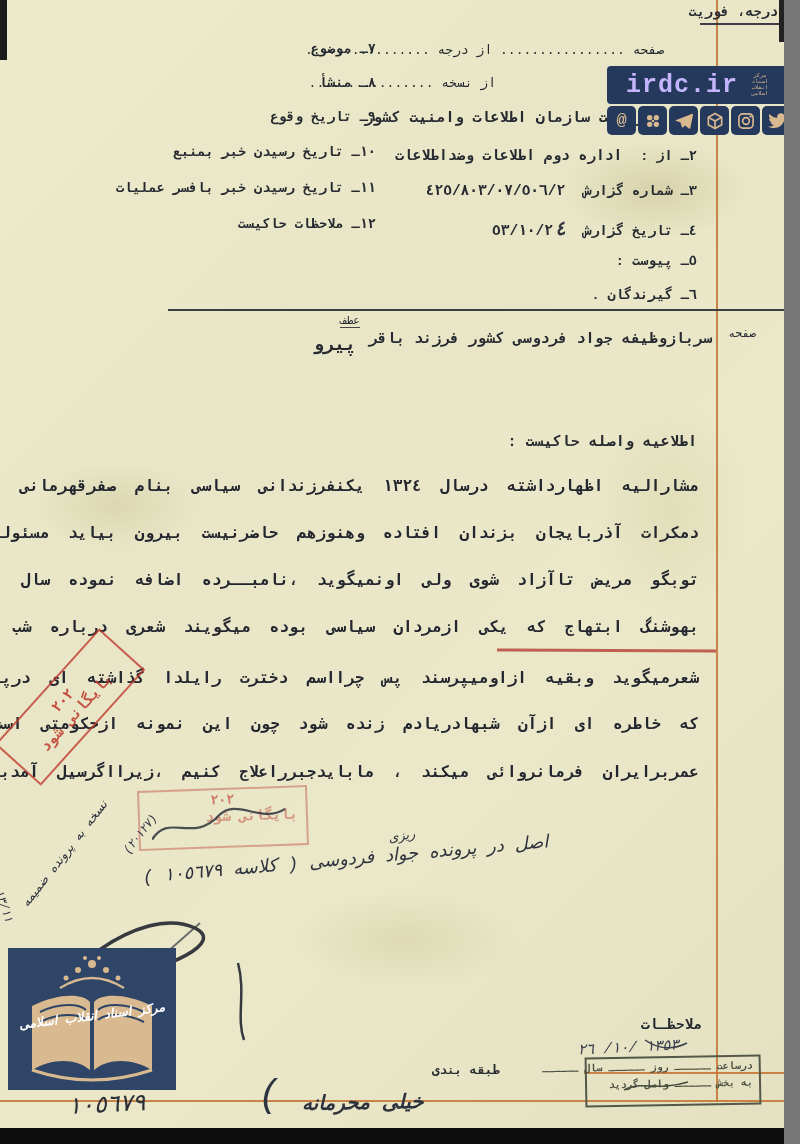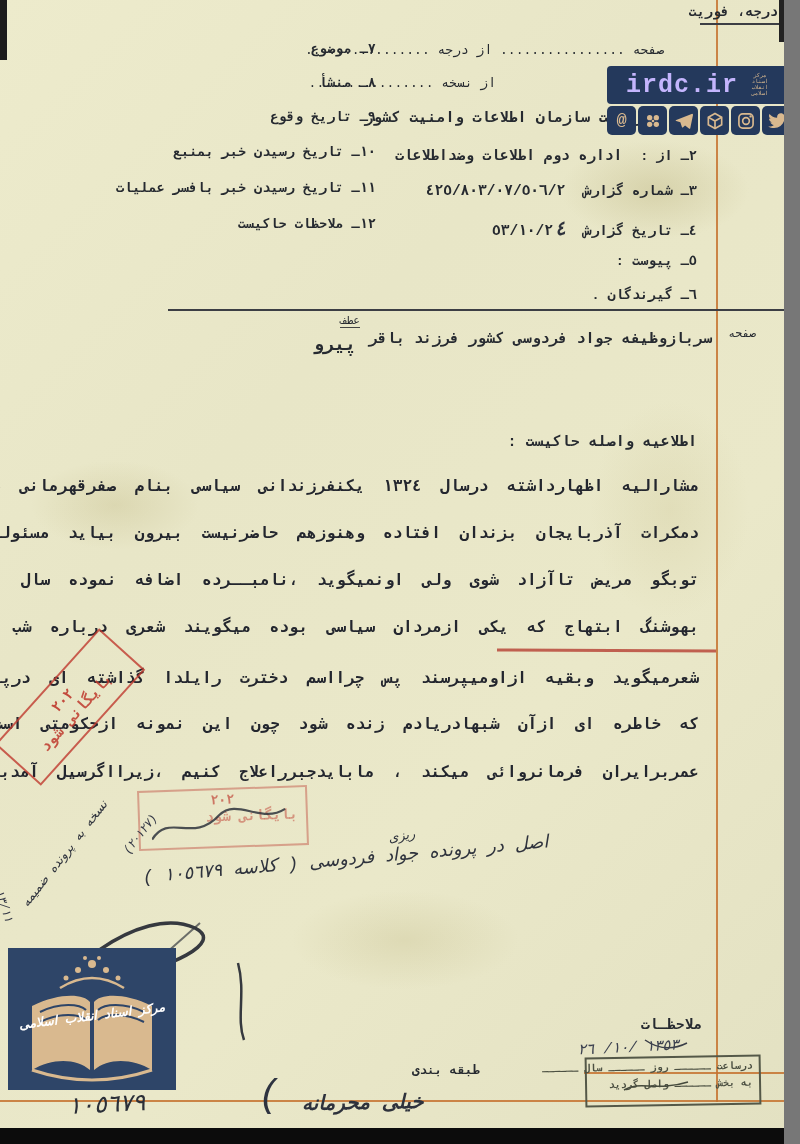--- a/index.html
+++ b/index.html
@@ -200,21 +200,21 @@
   <div class="abs hw" dir="ltr" style="right:105px;top:1038px;font-size:15px;transform:rotate(-3deg);color:#3d4250;">١٣٥٣ /١٠/ ٢٦</div>
 
   <div class="abs" style="left:585px;top:1056px;width:176px;height:50px;border:2px solid #545848;transform:rotate(-1deg);box-sizing:border-box;padding:3px 6px;z-index:1;">
     <div class="fa" style="font-size:10px;font-weight:700;color:#4c5042;">درساعت ــــــ روز ــــــ سال ــــــ</div>
     <div class="fa" style="font-size:10px;font-weight:700;color:#4c5042;margin-top:5px;">به بخش ــــــ واصل گردید</div>
   </div>
   <svg class="abs" width="70" height="18" viewBox="0 0 70 18" style="left:622px;top:1078px;z-index:2;">
     <path d="M2 12 C18 2 34 14 66 4" stroke="#454a3c" stroke-width="1.5" fill="none"></path>
   </svg>
 
-  <div class="abs fa typed" style="left:412px;top:1062px;font-size:12.5px;">طبقه بندی</div>
+  <div class="abs fa typed" style="left:432px;top:1062px;font-size:12.5px;">طبقه بندی</div>
   <div class="abs" dir="ltr" style="left:258px;top:1074px;font-size:38px;color:#2e3340;font-style:italic;">(</div>
   <div class="abs fa hw" style="left:302px;top:1090px;font-size:20px;font-weight:700;transform:rotate(-1deg);color:#2e323c;">خیلی محرمانه</div>
 
   <div class="abs" style="left:0;top:0;width:7px;height:60px;background:#1c1c1c;z-index:7;"></div>
   <div class="abs" style="right:0;top:0;width:5px;height:42px;background:#222;z-index:7;"></div>
   <div class="abs" style="left:0;top:1128px;width:800px;height:16px;background:#0c0c0c;z-index:7;"></div>
 
 </div>
 
 </body></html>

